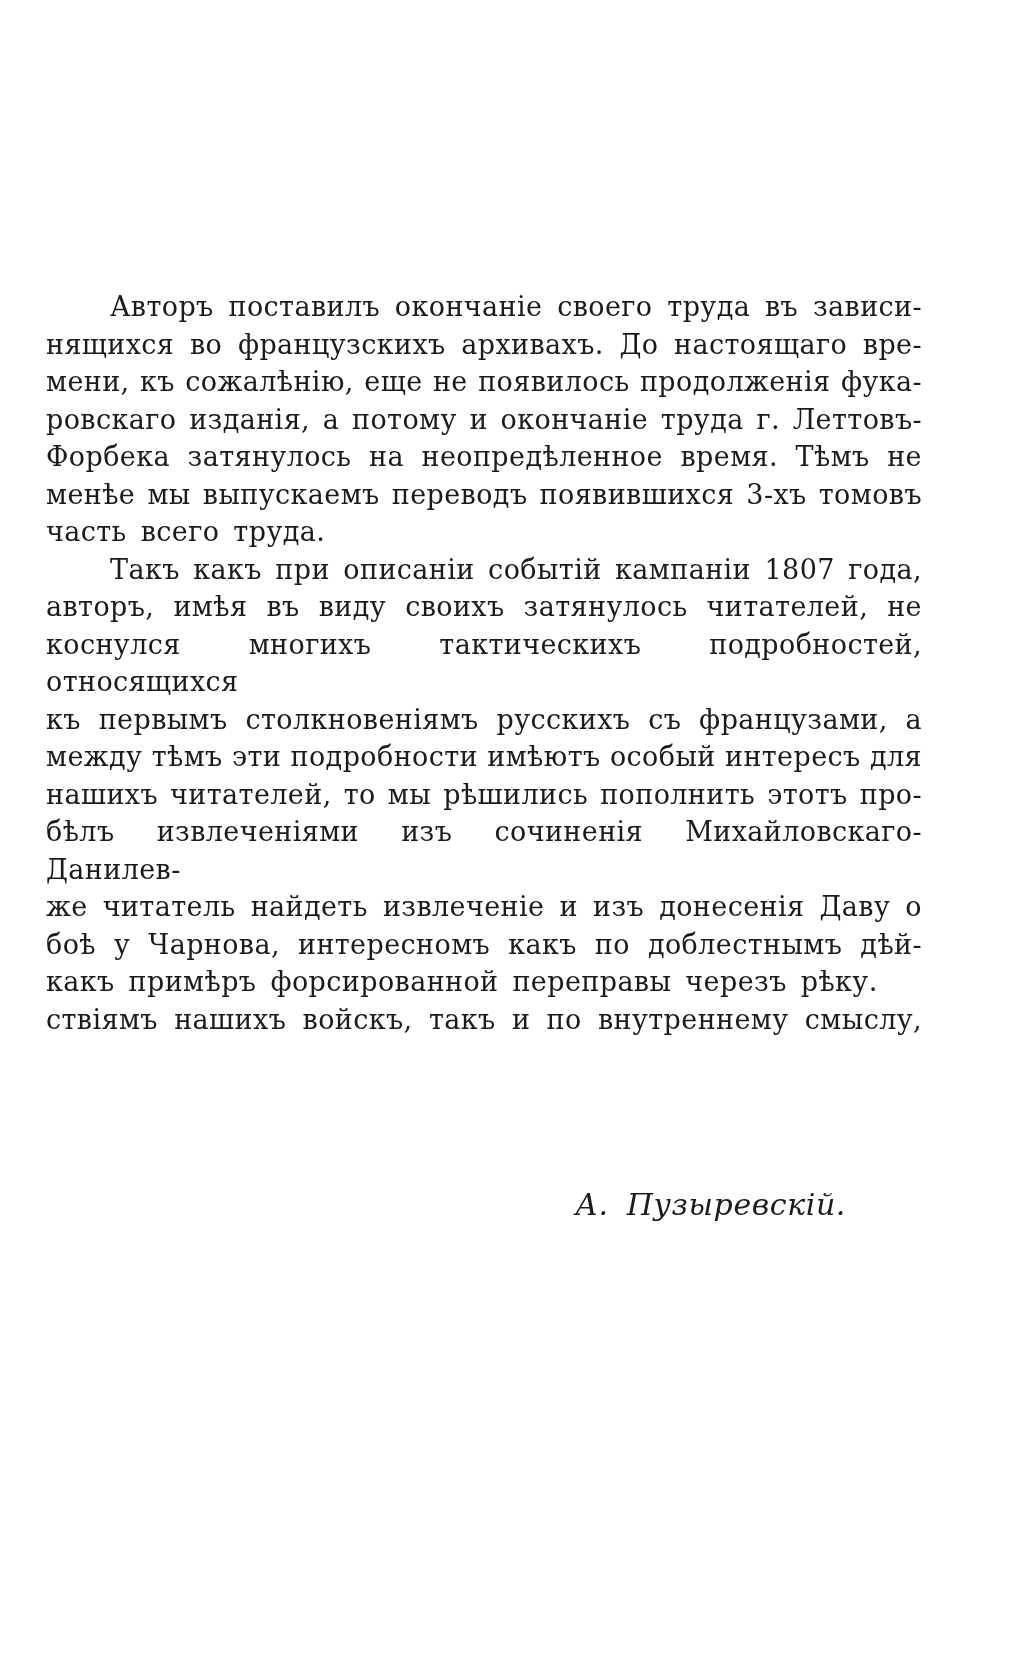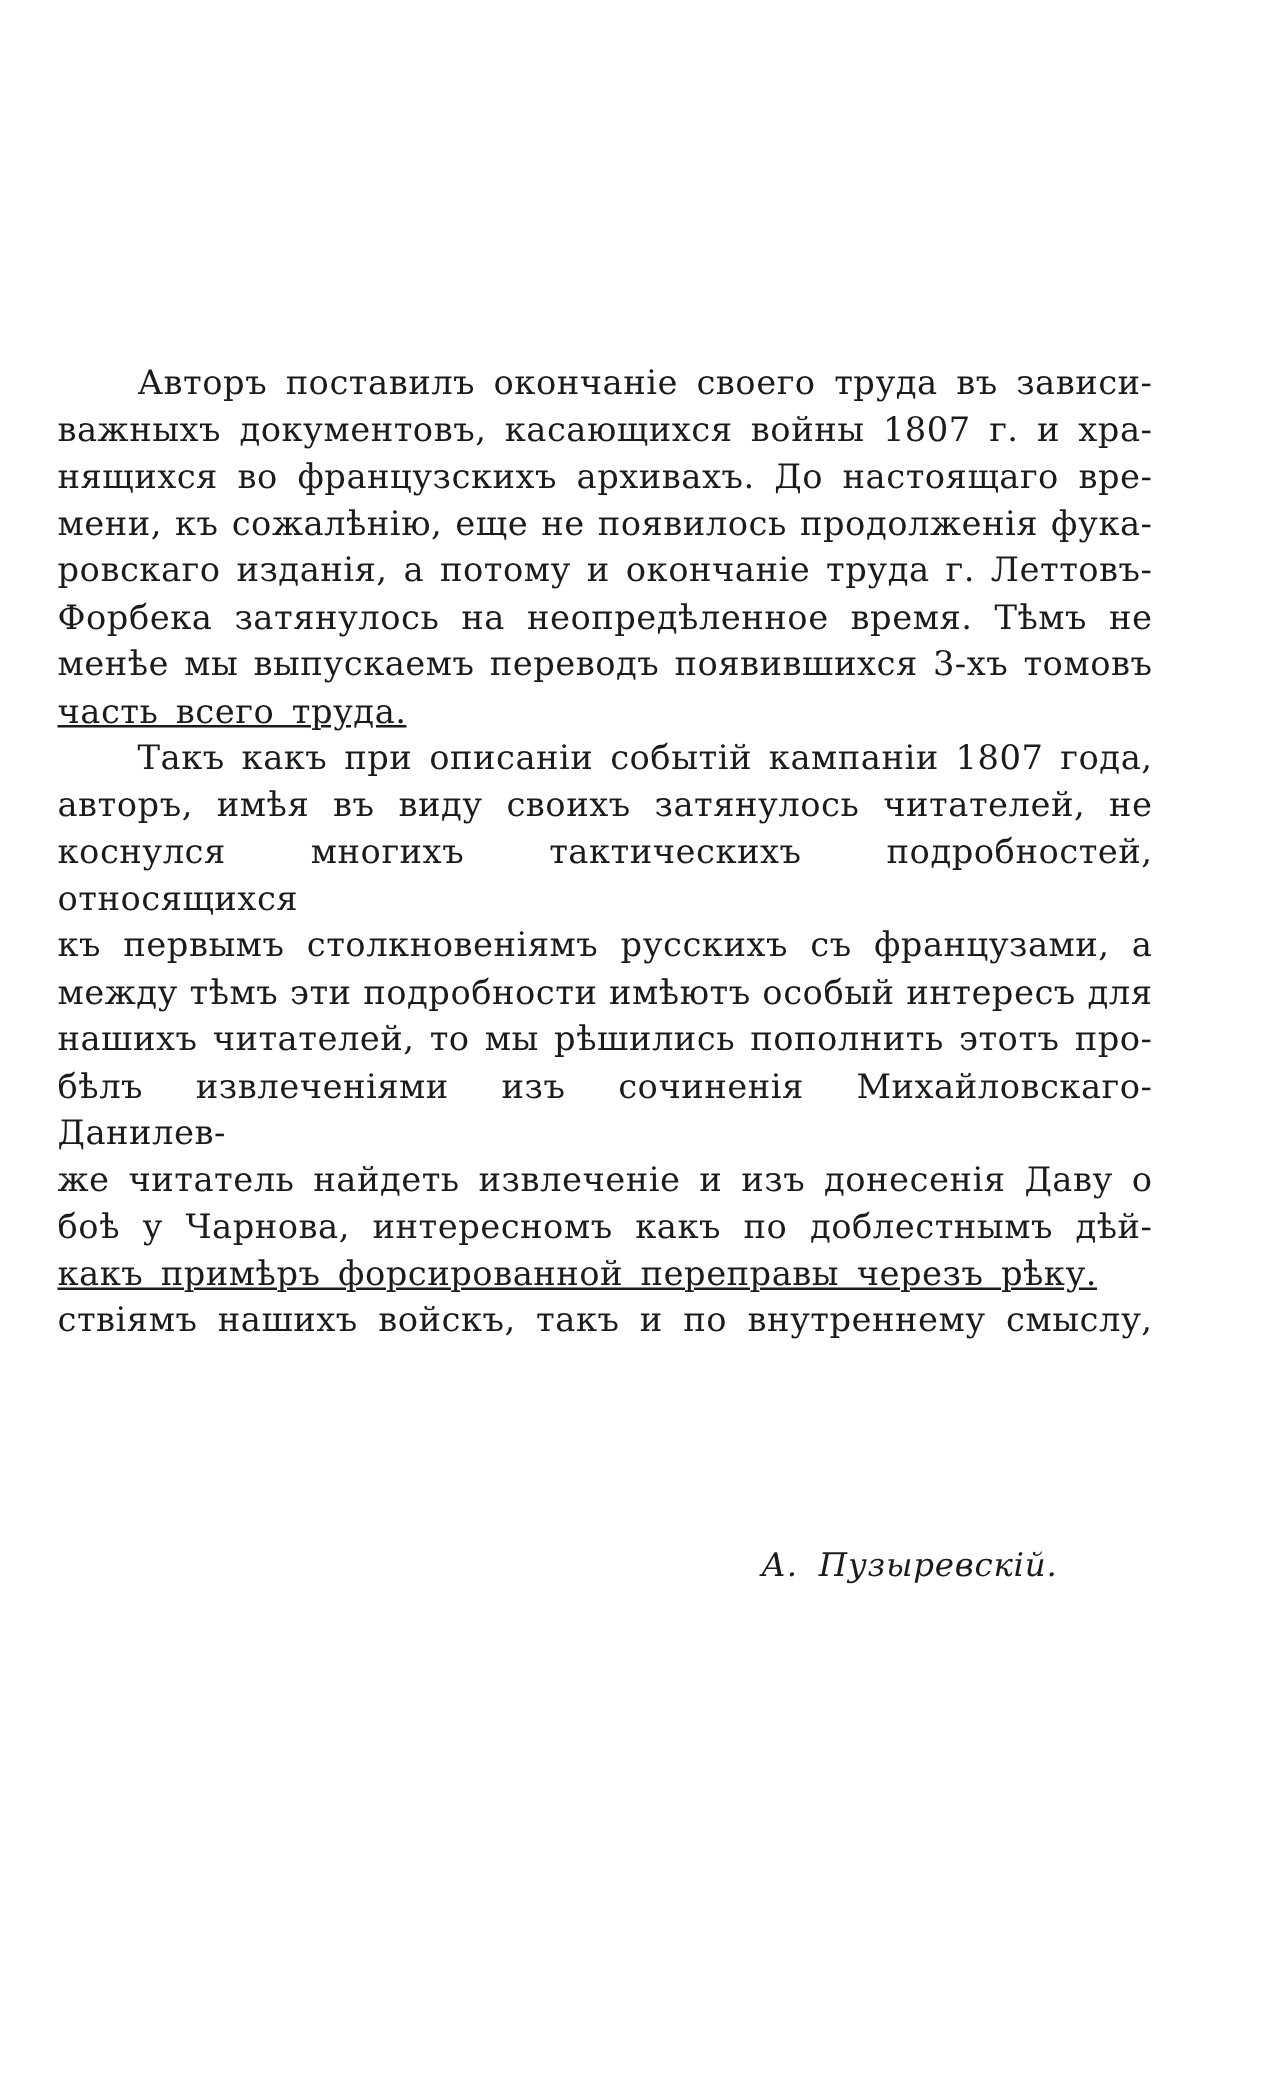--- a/index.html
+++ b/index.html
@@ -35,30 +35,29 @@
     text-align-last: justify;
     color: #1b1b1b;
   }
   .line.first {
     text-indent: 64px;
   }
   .line.last {
     text-align: center;
     text-align-last: left;
     word-spacing: 5px;
-    text-decoration: underline;
   }
   .signature {
     position: absolute;
-    top: 1236px;
+    top: 1188px;
     left: 0;
     width: 846px; 
     text-align: right;
     font-style: italic;
-    font-size: 26px;
+    font-size: 30px;
     line-height: 34px;
     letter-spacing: 0.6px;
     word-spacing: 8px;
     color: #1b1b1b;
   }
   .divider {
     position: absolute;
     top: 1390px;
     left: 383px;
     width: 267px;
@@ -90,21 +89,20 @@
 </style>
 </head>
 <body>
 
 <div class="page">
 
   <div class="textblock">
 
     <div class="paragraph">
       <div class="line first">Авторъ поставилъ окончаніе своего труда въ зависи-</div>
-      <div class="line">важныхъ документовъ, касающихся войны 1807 г. и хра-</div>
       <div class="line">нящихся во французскихъ архивахъ. До настоящаго вре-</div>
       <div class="line">мени, къ сожалѣнію, еще не появилось продолженія фука-</div>
       <div class="line">ровскаго изданія, а потому и окончаніе труда г. Леттовъ-</div>
       <div class="line">Форбека затянулось на неопредѣленное время. Тѣмъ не</div>
       <div class="line">менѣе мы выпускаемъ переводъ появившихся 3-хъ томовъ</div>
       <div class="line last">часть всего труда.</div>
     </div>
 
     <div class="paragraph">
       <div class="line first">Такъ какъ при описаніи событій кампаніи 1807 года,</div>

